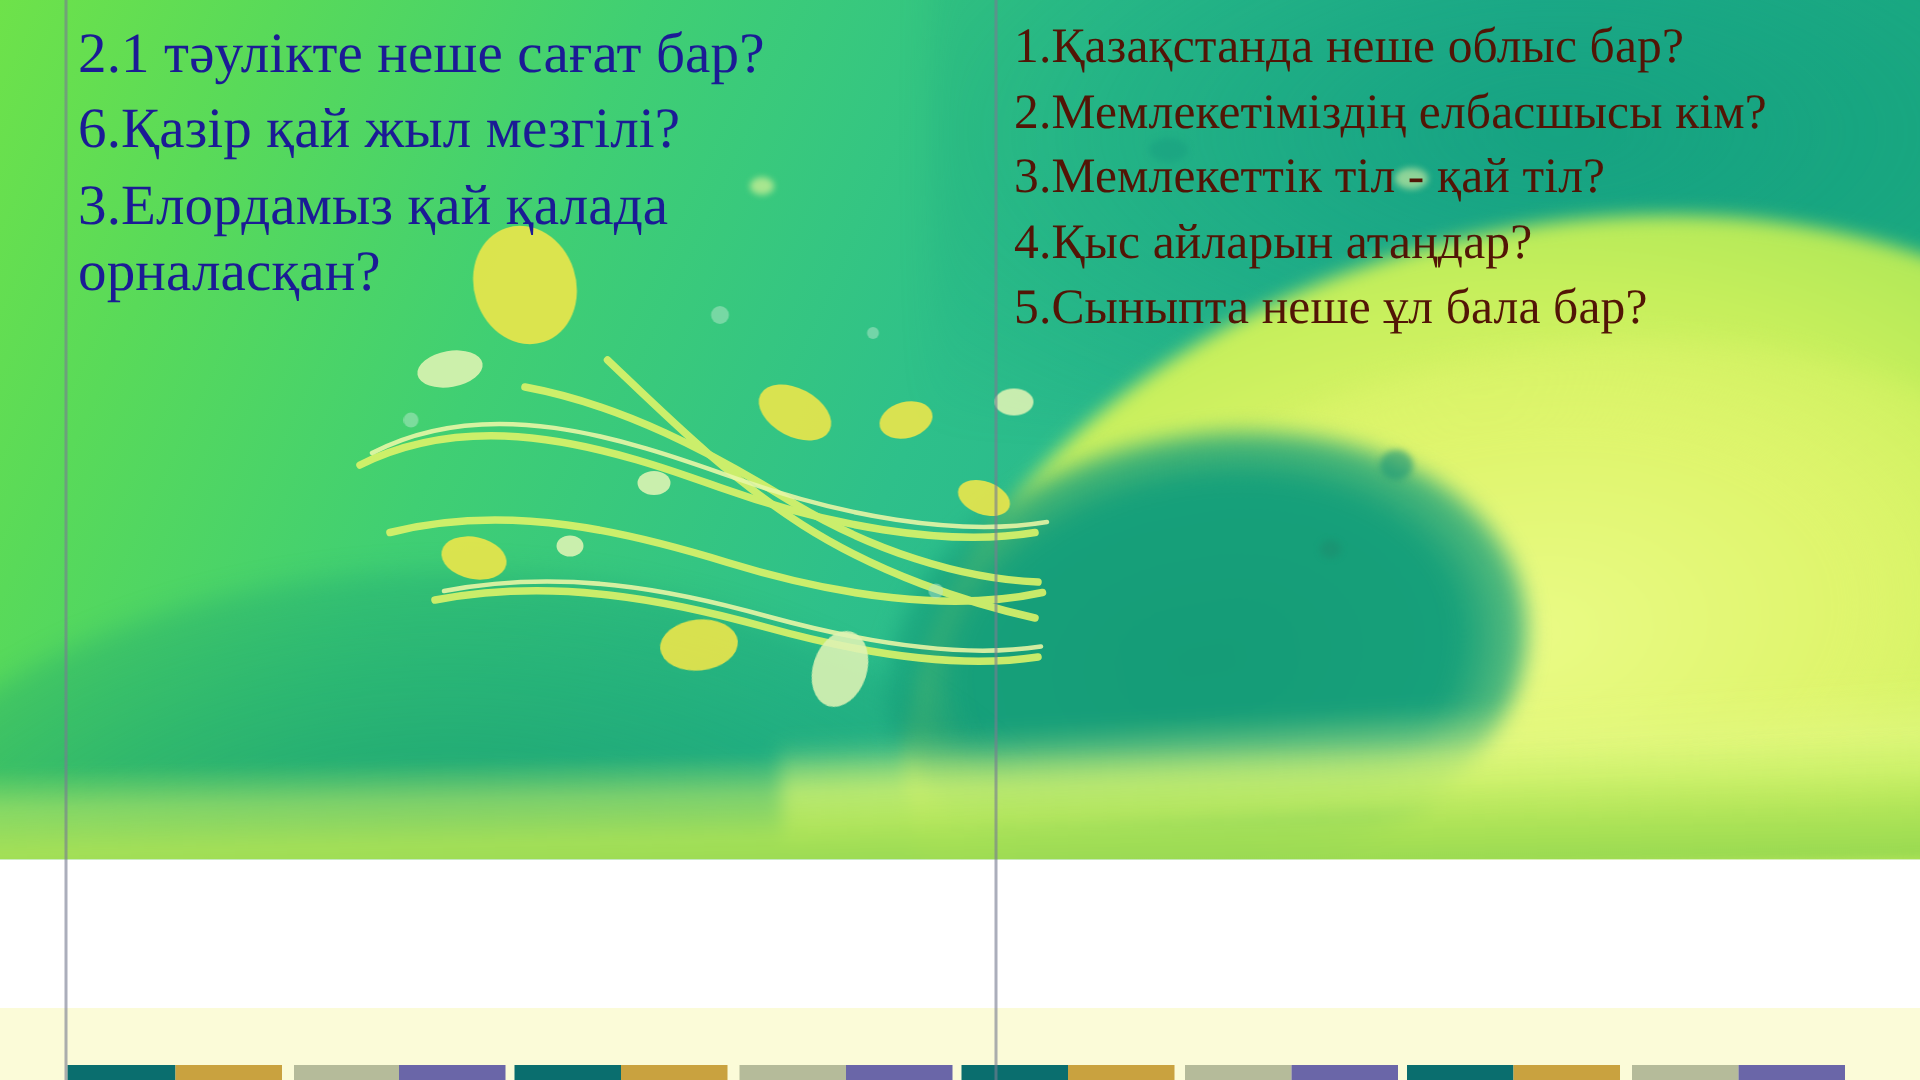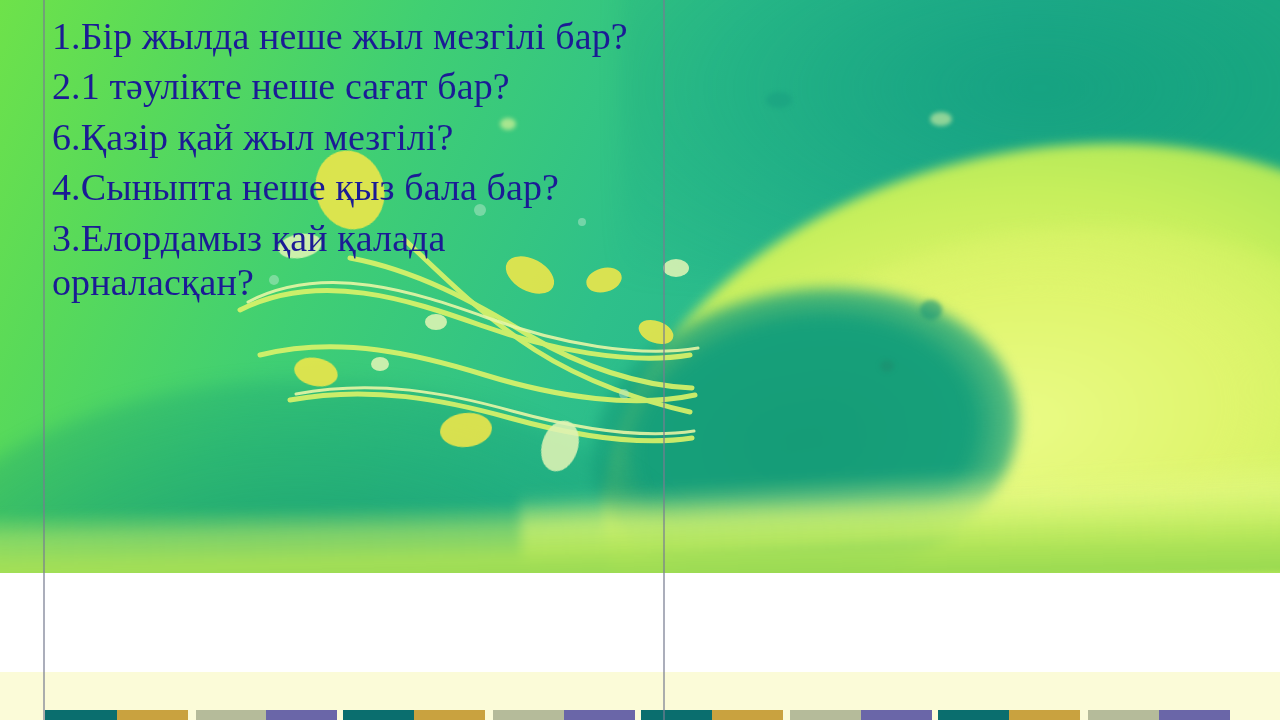--- a/index.html
+++ b/index.html
@@ -187,21 +187,26 @@
       <div class="blk" style="left: 938px; width: 71px; background: rgb(10, 110, 110);"></div>
       <div class="blk" style="left: 1009px; width: 71px; background: rgb(201, 162, 63);"></div>
       <div class="blk" style="left: 1088px; width: 71px; background: rgb(181, 187, 154);"></div>
       <div class="blk" style="left: 1159px; width: 71px; background: rgb(106, 102, 168);"></div>
     </div>
 
   <div class="vline l"></div>
   <div class="vline m"></div>
 
   <div class="col col-left">
-    <p class="q">1.Бір жылда неше жыл мезгілі бар?</p>
     <p class="q">2.1 тәулікте неше сағат бар?</p>
     <p class="q">6.Қазір қай жыл мезгілі?</p>
-    <p class="q">4.Сыныпта неше қыз бала бар?</p>
     <p class="q">3.Елордамыз  қай қалада орналасқан?</p>
   </div>
 
+  <div class="col col-right">
+    <p class="q">1.Қазақстанда неше облыс бар?</p>
+    <p class="q">2.Мемлекетіміздің елбасшысы кім?</p>
+    <p class="q">3.Мемлекеттік тіл - қай тіл?</p>
+    <p class="q">4.Қыс айларын атаңдар?</p>
+    <p class="q">5.Сыныпта неше ұл бала бар?</p>
+  </div>
 
 </div>
 
 </body></html>

